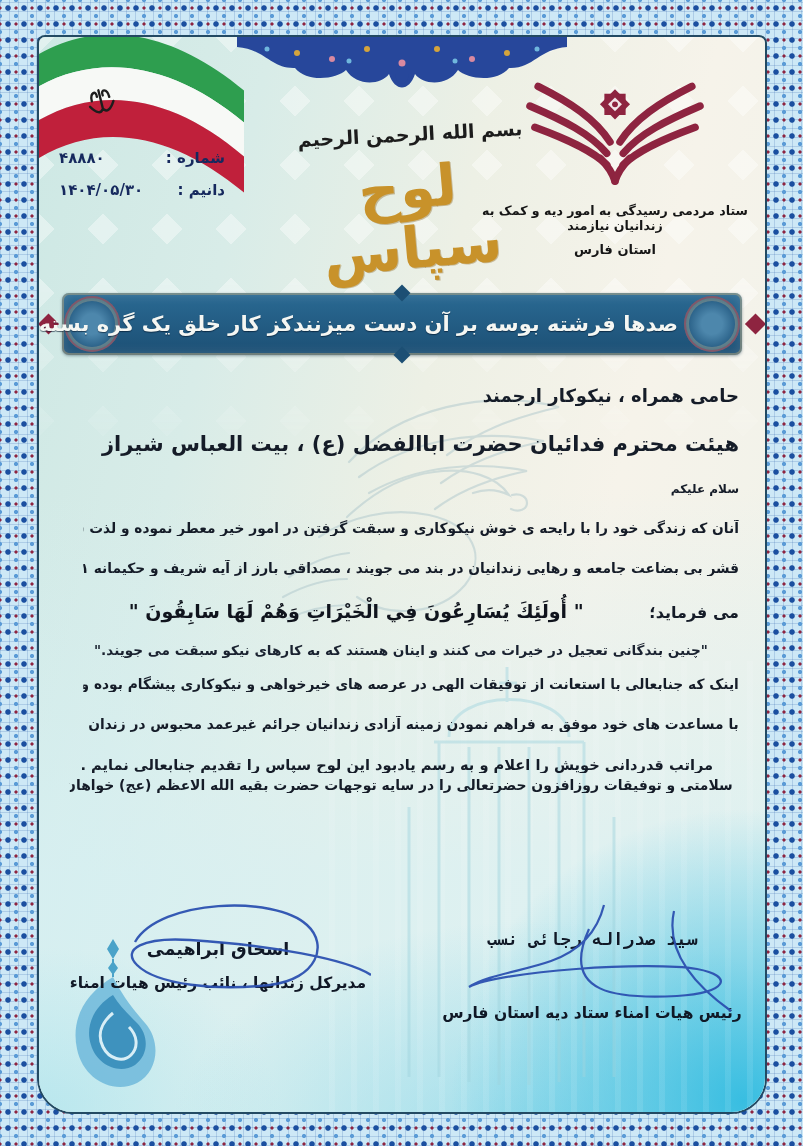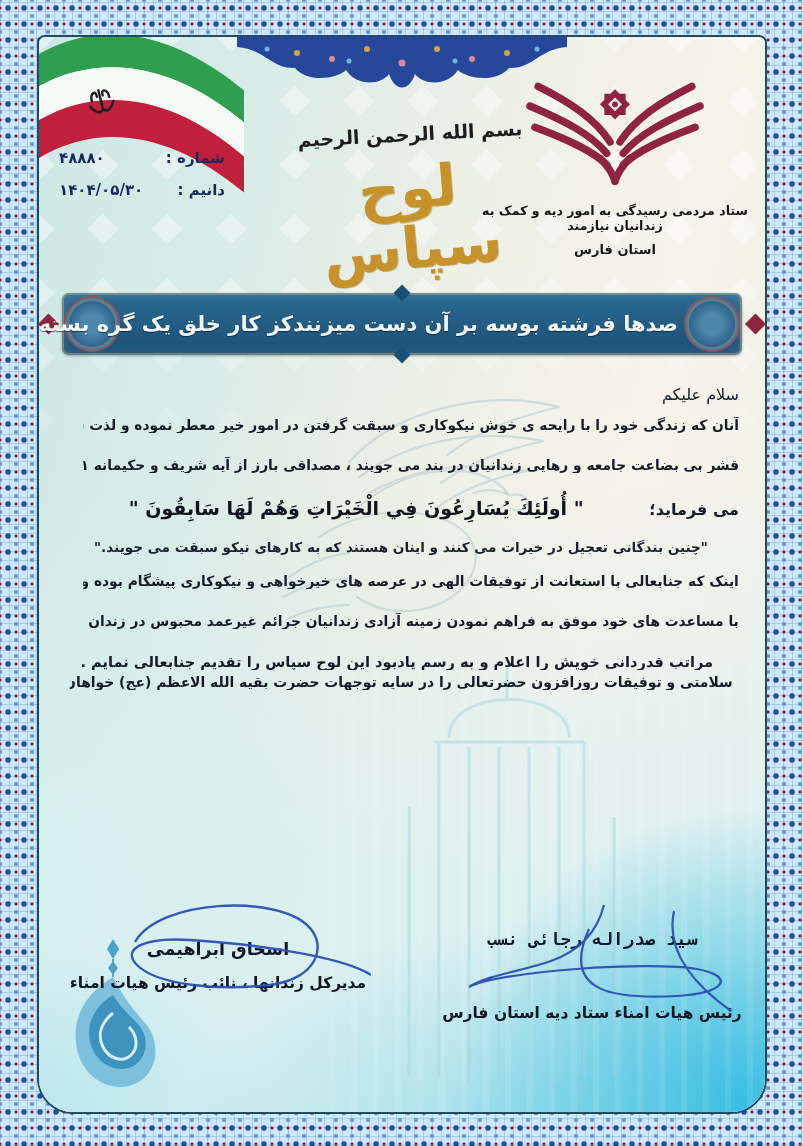--- a/index.html
+++ b/index.html
@@ -73,21 +73,21 @@
     transform:translateX(-50%) rotate(45deg);}
   .banner .tip.t{top:-6px;} .banner .tip.b{bottom:-6px;}
   .poem{font-size:21px;font-weight:bold;color:#f5f7f3;text-shadow:0 1px 1px rgba(0,20,40,.6);
     position:relative;z-index:2;white-space:nowrap;}
 
   
   .body{position:absolute;left:24px;right:26px;top:348px;color:#151c28;direction:rtl;}
   .ln{white-space:nowrap;overflow:hidden;}
   .salutation{font-size:18px;font-weight:bold;margin-bottom:26px;}
   .addressee{font-size:21px;font-weight:bold;margin-bottom:26px;}
-  .salam{font-size:16px;font-weight:normal;margin-bottom:13px;}
+  .salam{font-size:12px;font-weight:bold;margin-bottom:24px;}
   .para{font-size:14.2px;font-weight:600;margin-bottom:24px;transform:scaleX(.97);transform-origin:100% 50%;}
   .verse-row{display:flex;align-items:baseline;margin-bottom:20px;}
   .say{font-size:16px;font-weight:bold;white-space:nowrap;}
   .verse{flex:1;text-align:center;font-size:19px;font-weight:bold;color:#10141d;}
   .verse-tr{text-align:center;font-size:13.6px;font-weight:bold;margin-bottom:18px;color:#1a2230;}
   .p2l3{font-size:14.6px;font-weight:600;text-align:right;padding-right:26px;margin-bottom:4px;}
   .closing{font-size:14.2px;font-weight:600;text-align:center;margin-bottom:0;transform:scaleX(.98);transform-origin:50% 50%;}
 
   
   .sig{position:absolute;width:306px;text-align:center;color:#101826;direction:rtl;}
@@ -216,20 +216,22 @@
   <div class="banner">
     <div class="medal r"></div>
     <div class="medal l"></div>
     <div class="tip t"></div>
     <div class="tip b"></div>
     <span class="poem">صدها فرشته بوسه بر آن دست میزنند</span>
     <span class="poem">کز کار خلق یک گره بسته وا کند</span>
   </div>
 
   <div class="body">
+    <div class="ln salutation">حامی همراه ، نیکوکار ارجمند</div>
+    <div class="ln addressee">هیئت محترم فدائیان حضرت اباالفضل (ع) ، بیت العباس شیراز</div>
     <div class="ln salam">سلام علیکم</div>
     <div class="ln para">آنان که زندگی خود را با رایحه ی خوش نیکوکاری و سبقت گرفتن در امور خیر معطر نموده و لذت سعادت اصلی را در خدمت به</div>
     <div class="ln para">قشر بی بضاعت جامعه و رهایی زندانیان در بند می جویند ، مصداقی بارز از آیه شریف و حکیمانه ۶۱ "سوره مومنون" می باشند که</div>
     <div class="verse-row">
       <span class="say">می فرماید؛</span>
       <span class="verse">" أُولَئِكَ يُسَارِعُونَ فِي الْخَيْرَاتِ وَهُمْ لَهَا سَابِقُونَ "</span>
     </div>
     <div class="ln verse-tr">"چنین بندگانی تعجیل در خیرات می کنند و اینان هستند که به کارهای نیکو سبقت می جویند."</div>
     <div class="ln para">اینک که جنابعالی با استعانت از توفیقات الهی در عرصه های خیرخواهی و نیکوکاری پیشگام بوده و با حسن تدبیر و نیتی خیرخواهانه</div>
     <div class="ln para">با مساعدت های خود موفق به فراهم نمودن زمینه آزادی زندانیان جرائم غیرعمد محبوس در زندان شده اید برخود لازم می دانیم</div>

